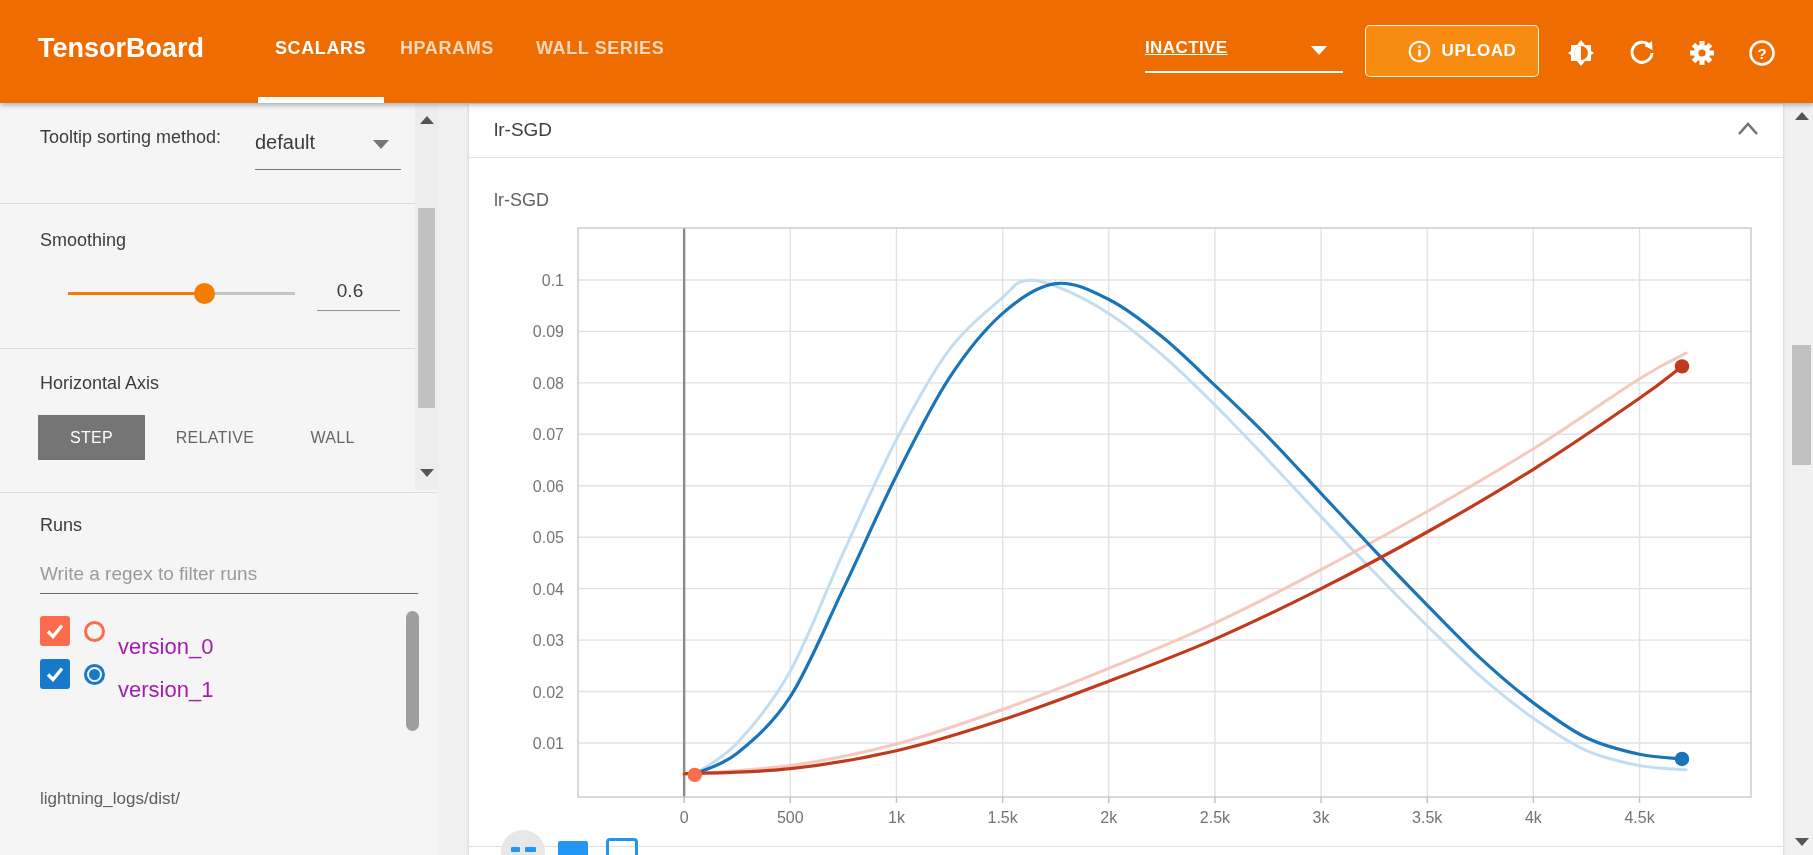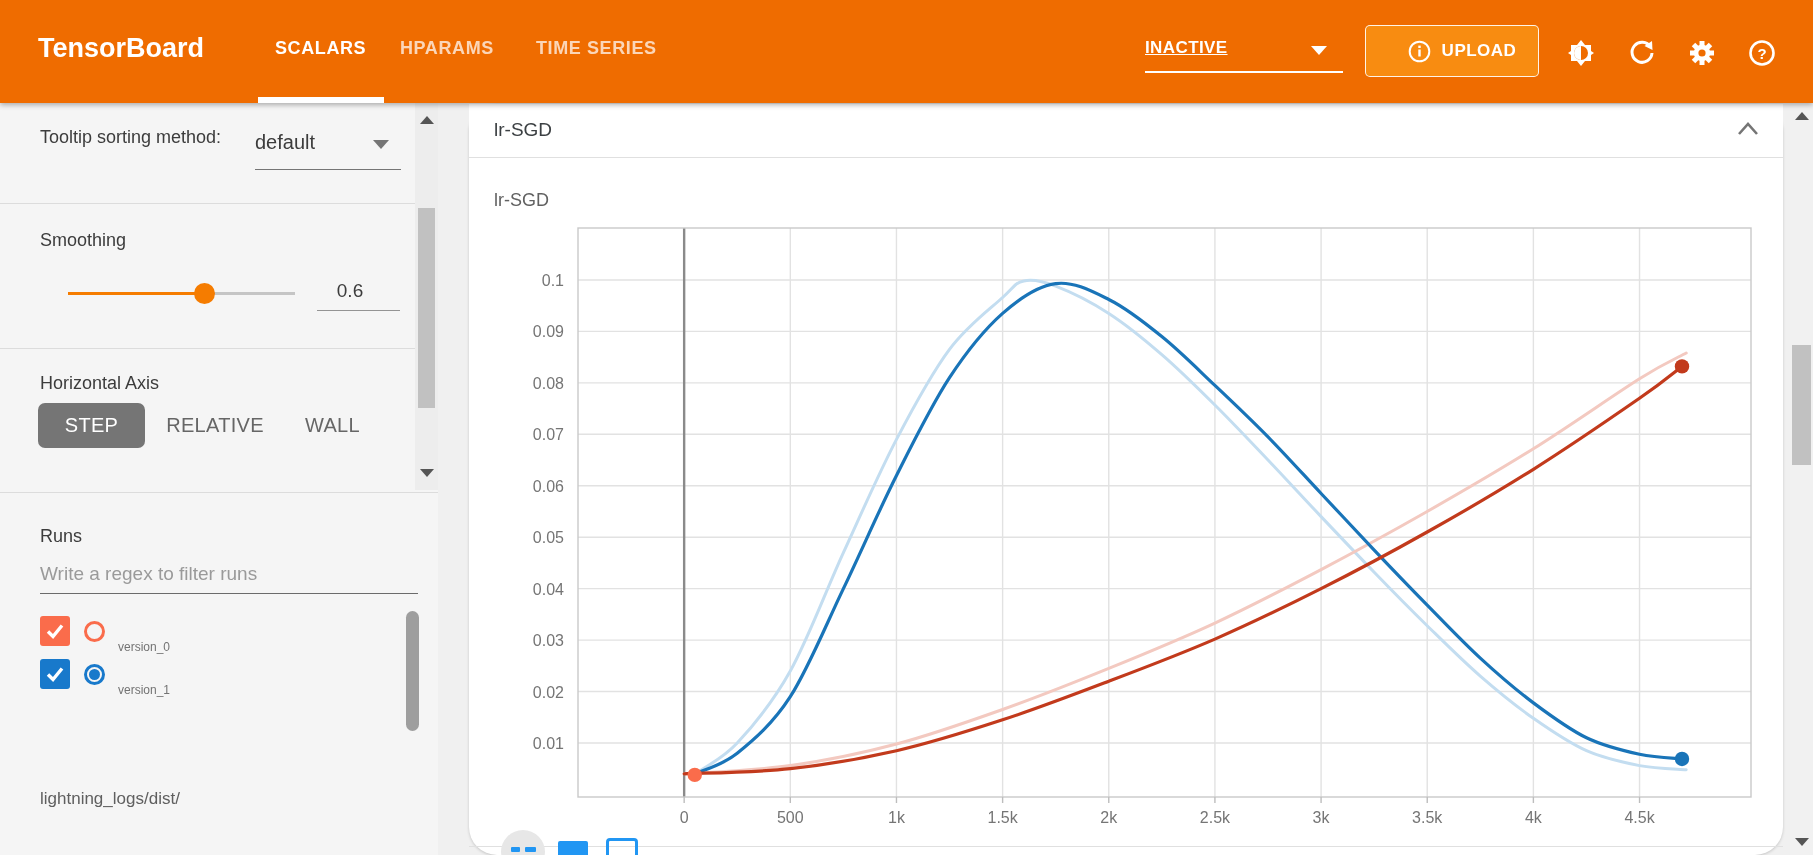--- a/index.html
+++ b/index.html
@@ -33,54 +33,54 @@
   .select-box { position:absolute; left:255px; top:28px; width:146px; }
   .select-box .val { font-size:20px; color:#3c3c3c; }
   .select-box .underline { position:absolute; left:0; top:38px; width:146px; height:1px; background:#757575; }
   .slider-track { position:absolute; left:68px; top:189px; width:227px; height:3px; background:#c5c5c5; }
   .slider-fill { position:absolute; left:0; top:0; height:3px; background:#f57c00; }
   .slider-thumb { position:absolute; top:-9px; width:21px; height:21px; border-radius:50%;
                   background:#f57c00; cursor:pointer; }
   .smooth-val { position:absolute; left:300px; top:177px; width:100px; text-align:center;
                 font-size:19px; color:#3c3c3c; }
   .smooth-underline { position:absolute; left:317px; top:207px; width:83px; height:1px; background:#949494; }
-  .axis-btn { position:absolute; top:300px; height:45px; border-radius:7px; font-size:20px;
+  .axis-btn { position:absolute; top:312px; height:45px; border-radius:0; font-size:16px;
               letter-spacing:.3px; display:flex; align-items:center; justify-content:center; cursor:pointer; }
   .axis-btn.sel { background:#757575; color:#fff; }
   .axis-btn.unsel { color:#666; }
   .regex-input { position:absolute; left:40px; top:460px; width:378px; border:none; background:transparent;
                  font-size:19px; color:#3c3c3c; outline:none; border-bottom:1px solid #6b6b6b;
                  padding-bottom:8px; font-family:"Liberation Sans",sans-serif; }
   .regex-input::placeholder { color:#9a9a9a; }
   .run-row { position:absolute; left:40px; width:330px; height:32px; display:flex; align-items:center; cursor:pointer; }
   .run-check { width:30px; height:30px; border-radius:3px; display:flex; align-items:center;
                justify-content:center; flex:0 0 auto; }
   .run-radio { width:21px; height:21px; border-radius:50%; border:3px solid; margin-left:14px;
                display:flex; align-items:center; justify-content:center; flex:0 0 auto; }
   .run-radio .dot { width:11px; height:11px; border-radius:50%; }
-  .run-name { margin-left:13px; font-size:12px; color:#737373;margin-top:32px; }
+  .run-name { margin-left:13px; font-size:22px; color:#a21caf;margin-top:32px; }
   .toggle-btn { position:absolute; left:38px; top:632px; width:381px; height:41px; background:#e2e2e2;
                 border:none; border-radius:2px; color:#616161; font-size:16px; letter-spacing:.4px;
                 cursor:pointer; font-family:"Liberation Sans",sans-serif; }
   .logs-path { position:absolute; left:40px; top:686px; font-size:17px; color:#5f5f5f; }
 
   
   .sb-scroll-track { position:absolute; left:415px; top:0px; width:23px; height:387px; background:#ededed; }
   .sb-scroll-thumb { position:absolute; left:418px; top:105px; width:17px; height:200px; background:#c1c1c1; }
   .tri-up, .tri-down { position:absolute; width:0; height:0; border-left:7px solid transparent;
                        border-right:7px solid transparent; }
   .tri-up   { border-bottom:8px solid #555; }
   .tri-down { border-top:8px solid #555; }
   .runs-scroll-thumb { position:absolute; left:406px; top:508px; width:13px; height:120px;
                        background:#9e9e9e; border-radius:7px; }
 
   
   .main-bg { position:absolute; left:438px; top:103px; width:1352px; height:752px; background:#f0f0f0; }
   .card { position:absolute; left:469px; top:104px; width:1314px; height:751px; background:#fff;
-          box-shadow:0 1px 3px rgba(0,0,0,.18);border-radius:28px; }
+          box-shadow:0 1px 3px rgba(0,0,0,.18); }
   .card-header { position:absolute; left:0; top:0; width:1314px; height:54px; background:#fff;
                  border-bottom:1px solid #e0e0e0; }
   .card-title { position:absolute; left:25px; top:15px; font-size:19px; color:#3c4043; }
   .chart-title { position:absolute; left:25px; top:86px; font-size:18px; color:#616161; }
   .card-bottom-line { position:absolute; left:0; top:742px; width:1314px; height:1px; background:#e0e0e0; }
   #chart-svg { position:absolute; left:0; top:56px; width:1314px; height:695px; }
 
   
   .foot-circle { position:absolute; left:32px; top:726px; width:44px; height:44px; border-radius:50%;
                  background:#e7e7e7; cursor:pointer; }
@@ -96,21 +96,21 @@
 </head>
 <body>
 
 <div id="app">
 
   <div class="header">
     <div class="logo">TensorBoard</div>
 
     <div class="tab active" style="left:275px">SCALARS</div>
     <div class="tab" style="left:400px">HPARAMS</div>
-    <div class="tab" style="left:536px">TIME SERIES</div>
+    <div class="tab" style="left:536px">WALL SERIES</div>
     <div class="tab-ink"></div>
 
     <div class="status-select">
       <span class="txt">INACTIVE</span>
       <span class="caret-down" style="left:166px; top:8px"></span>
       <span class="status-underline"></span>
     </div>
 
     <div class="upload-btn">
       <svg width="23" height="23" viewBox="0 0 23 23">
@@ -170,21 +170,21 @@
     <div class="axis-btn unsel" style="left:160px; width:110px;">RELATIVE</div>
     <div class="axis-btn unsel" style="left:295px; width:75px;">WALL</div>
     <div class="divider" style="top:389px"></div>
 
     <div class="sb-scroll-track">
       <span class="tri-up" style="left:5px; top:13px;"></span>
       <span class="tri-down" style="left:5px; top:366px;"></span>
     </div>
     <div class="sb-scroll-thumb"></div>
 
-    <div class="sb-label" style="position:absolute; left:40px; top:412px;margin-top:11px;">Runs</div>
+    <div class="sb-label" style="position:absolute; left:40px; top:412px;">Runs</div>
     <input class="regex-input" type="text" placeholder="Write a regex to filter runs" style="">
 
     <div class="run-row" style="top:512px">
       <span class="run-check" style="background: rgb(250, 108, 75);">
         <svg width="22" height="22" viewBox="0 0 22 22">
           <polyline points="4,11.5 9,16.5 18,5.5" fill="none" stroke="#fff" stroke-width="3.4"></polyline>
           </svg>
       </span>
       <span class="run-radio" style="border-color: rgb(250, 108, 75);">
           <span class="dot" style="background: transparent;"></span>

